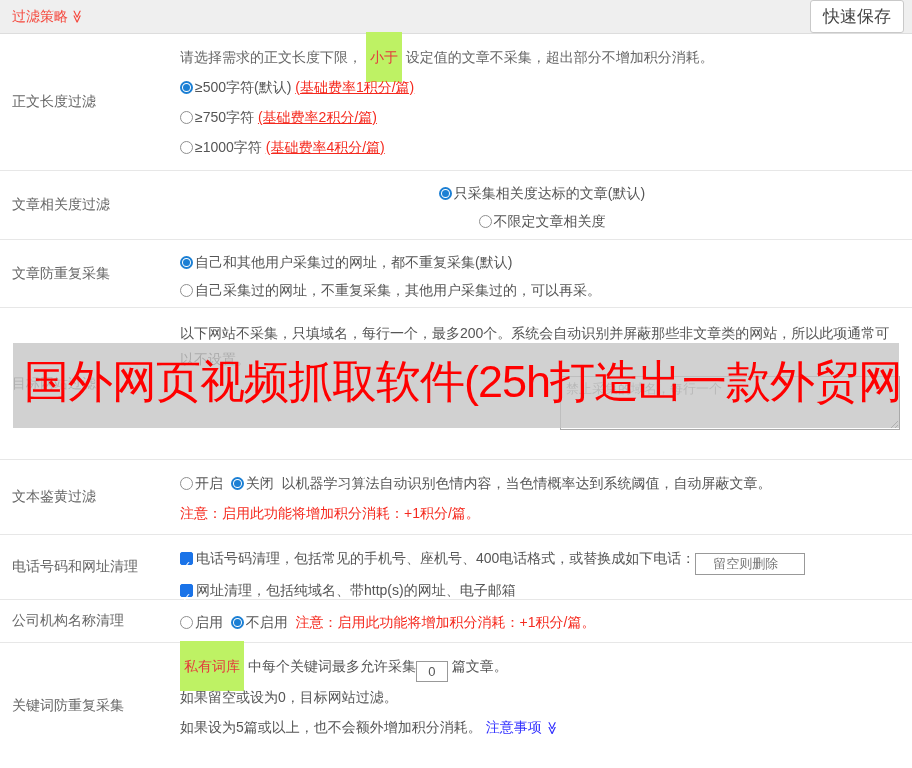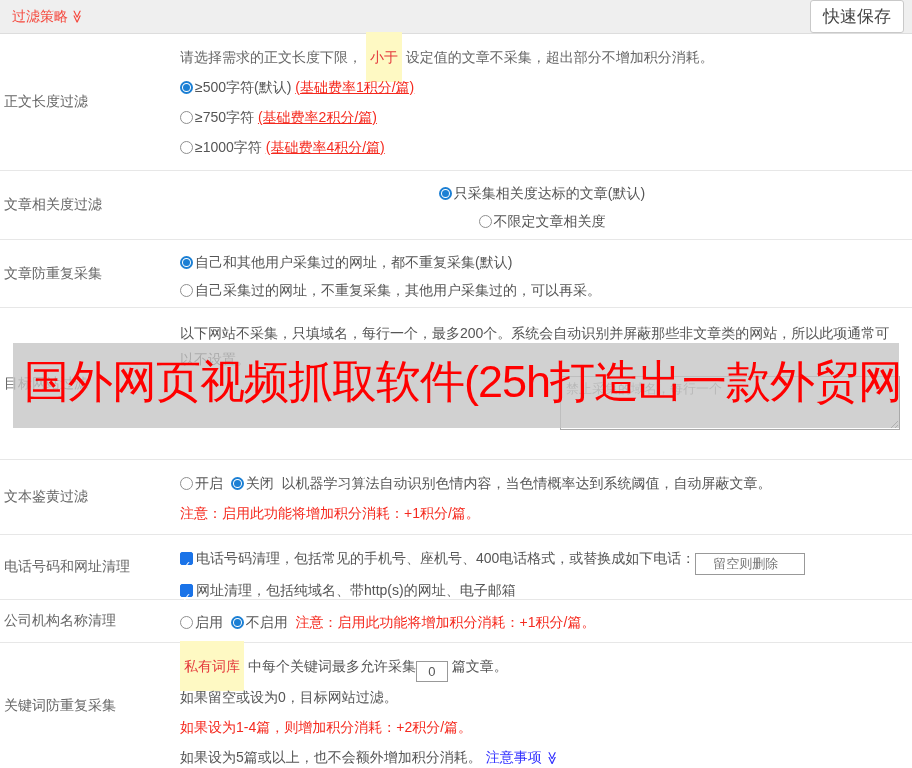--- a/index.html
+++ b/index.html
@@ -10,29 +10,29 @@
   
   .topbar { height:34px; background:#efefef; border-bottom:1px solid #ddd;
     display:flex; align-items:center; justify-content:space-between; padding:0 8px 0 12px; }
   .topbar-title { color:#f5483d; font-size:14px; cursor:pointer; }
   .chev-down { display:inline-block; transform:rotate(90deg); font-size:13px; margin-left:3px; }
   .save-btn { background:#fff; border:1px solid #c9c9c9; border-radius:3px;
     padding:4px 12px; font-size:17px; color:#444; cursor:pointer; }
 
   
   .row { display:flex; border-bottom:1px solid #e7e7e7; }
-  .row-label { width:180px; flex:0 0 180px; padding-left:4px; display:flex; align-items:center;
+  .row-label { width:180px; flex:0 0 180px; padding-left:12px; display:flex; align-items:center;
     color:#666; }
   .row-content { flex:1; padding:8px 8px 8px 0; }
   .line { line-height:30px; }
   .line.tight { line-height:28px; }
 
   .red { color:#f5291e; }
   .red-u { color:#f5291e; text-decoration:underline; }
-  .hl { color:#e4393c; background:#fef9c3; padding:17px 4px; }
+  .hl { color:#e4393c; background:#bef264; padding:17px 4px; }
   .blue-link { color:#3332ff; cursor:pointer; }
 
   
   .radio { display:inline-block; width:13px; height:13px; border-radius:50%;
     border:1px solid #8f8f8f; background:#fff; vertical-align:-2px; margin-right:2px; position:relative; cursor:pointer; }
   .radio.on { border:2px solid #1b7fd4; }
   .radio.on::after { content:""; position:absolute; left:50%; top:50%; width:7px; height:7px;
     margin:-3.5px 0 0 -3.5px; border-radius:50%; background:#1b7fd4; }
 
   
@@ -126,21 +126,20 @@
     <div class="row-content">
       <div class="line tight"><span><span class="radio"></span><span>启用</span></span>&nbsp;&nbsp;<span><span class="radio on"></span><span>不启用</span></span>&nbsp; <span class="red">注意：启用此功能将增加积分消耗：+1积分/篇。</span></div>
     </div>
   </div>
 
   <div class="row" style="height:125px; border-bottom:none;">
     <div class="row-label">关键词防重复采集</div>
     <div class="row-content">
       <div class="line"><span class="hl">私有词库</span> <span>中每个关键词最多允许采集</span><input class="num-input" type="text" value="0" style=""> <span>篇文章。</span></div>
       <div class="line">如果留空或设为0，目标网站过滤。</div>
-      <div class="line red">如果设为1-4篇，则增加积分消耗：+2积分/篇。</div>
       <div class="line"><span>如果设为5篇或以上，也不会额外增加积分消耗。</span> <span class="blue-link"><span>注意事项</span><span class="chev-down">≫</span></span></div>
     </div>
   </div>
 
   <div class="wm-band"></div>
   <div class="wm-text">国外网页视频抓取软件(25h打造出一款外贸网</div>
 
 </div>
 
 </body></html>

